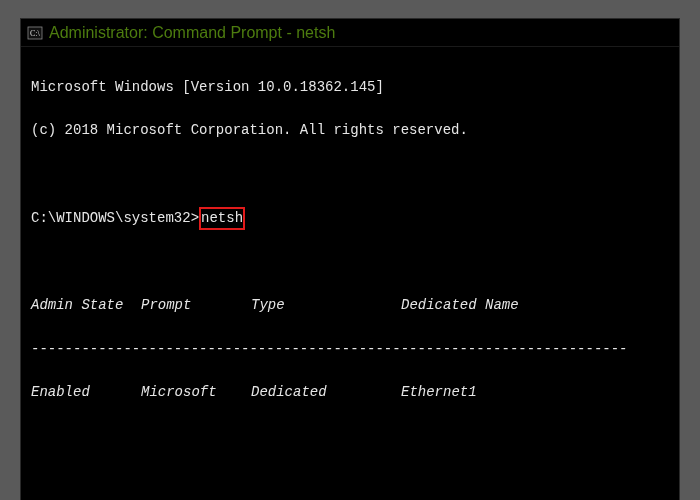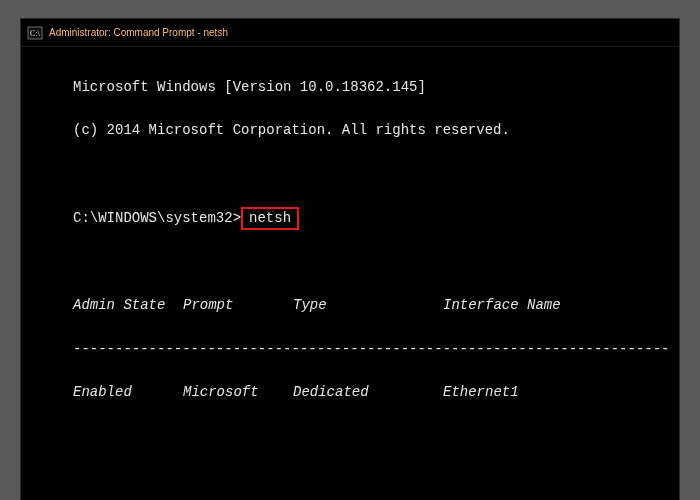--- a/index.html
+++ b/index.html
@@ -30,38 +30,38 @@
     }
     .titlebar-icon {
       width: 16px;
       height: 16px;
       margin-right: 6px;
       display: inline-flex;
       align-items: center;
       justify-content: center;
     }
     .titlebar-text {
-      color: #fdba74;
-      font-size: 10px;
+      color: #4d7c0f;
+      font-size: 16px;
       font-family: 'Segoe UI', Tahoma, sans-serif;
       font-weight: 400;
     }
     .terminal-body {
       padding: 8px 10px 40px 10px;
       color: #e6e6e6;
       font-size: 14px;
       line-height: 1.55;
       min-height: 360px;
       white-space: pre;
       position: relative;
     }
-    .line { display: block; margin-left: 42px; }
+    .line { display: block; }
     .hl-red {
       border: 2px solid #e11b1b;
-      padding: 0 6px;
+      padding: 0 0;
       display: inline-block;
       line-height: 1.4;
       text-align: center;
     }
     .table-header-row, .table-divider, .table-data-row {
       font-family: Consolas, 'Courier New', monospace;
     }
     .col { display: inline-block; font-style: italic; }
     .c1 { width: 110px; }
     .c2 { width: 110px; }
@@ -81,25 +81,25 @@
       <svg width="16" height="16" viewBox="0 0 16 16">
         <rect x="1" y="2" width="14" height="12" fill="#111" stroke="#888" stroke-width="0.8"></rect>
         <text x="3" y="11" font-size="8" fill="#ddd" font-family="Consolas">C:\</text>
       </svg>
     </span>
     <span class="titlebar-text">Administrator: Command Prompt - netsh</span>
   </div>
 
   <div class="terminal-body">
 <span class="line">Microsoft Windows [Version 10.0.18362.145]</span>
-<span class="line">(c) 2014 Microsoft Corporation. All rights reserved.</span>
+<span class="line">(c) 2018 Microsoft Corporation. All rights reserved.</span>
 <div class="blank"></div>
 <span class="line"><span>C:\WINDOWS\system32&gt;</span><span class="hl-red">netsh</span></span>
 <div class="blank"></div>
-<div class="line table-header-row"><span class="col c1">Admin State</span><span class="col c2">Prompt</span><span class="col c3">Type</span><span class="col c4">Interface Name</span></div>
+<div class="line table-header-row"><span class="col c1">Admin State</span><span class="col c2">Prompt</span><span class="col c3">Type</span><span class="col c4">Dedicated Name</span></div>
 <span class="line divider-line">-----------------------------------------------------------------------</span>
 <div class="line table-data-row"><span class="col c1">Enabled</span><span class="col c2">Microsoft</span><span class="col c3">Dedicated</span><span class="col c4">Ethernet1</span></div>
 <div class="blank"></div>
 
 
 
   </div>
 </div>
 
 </body></html>

